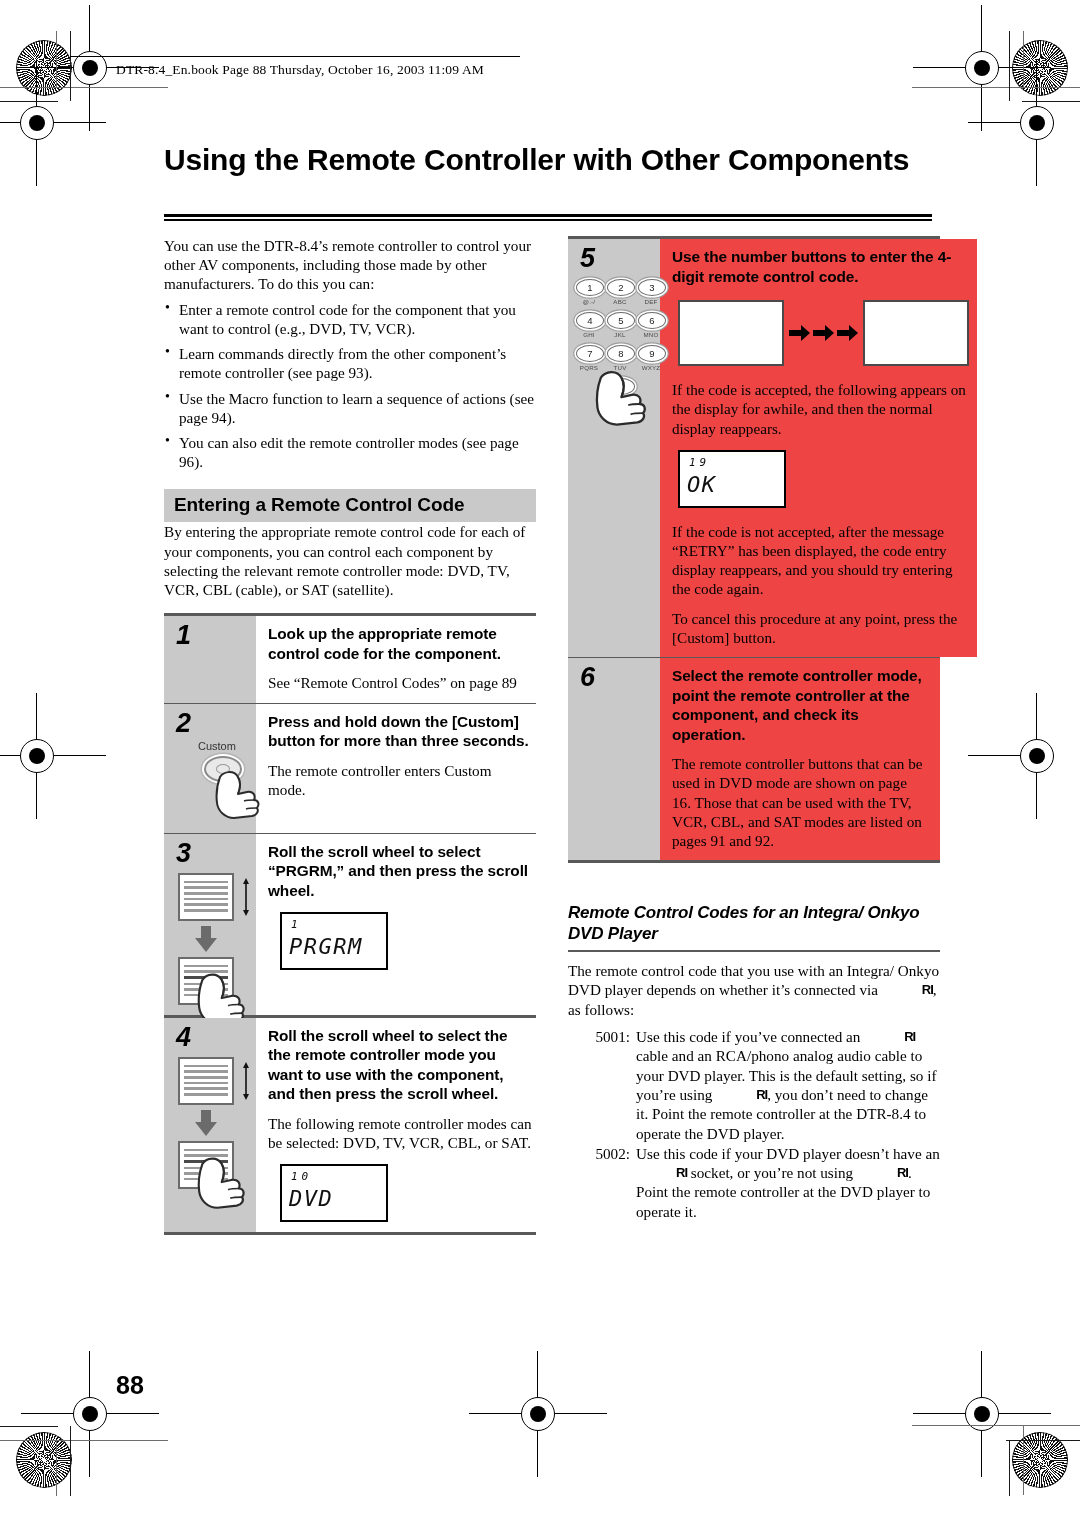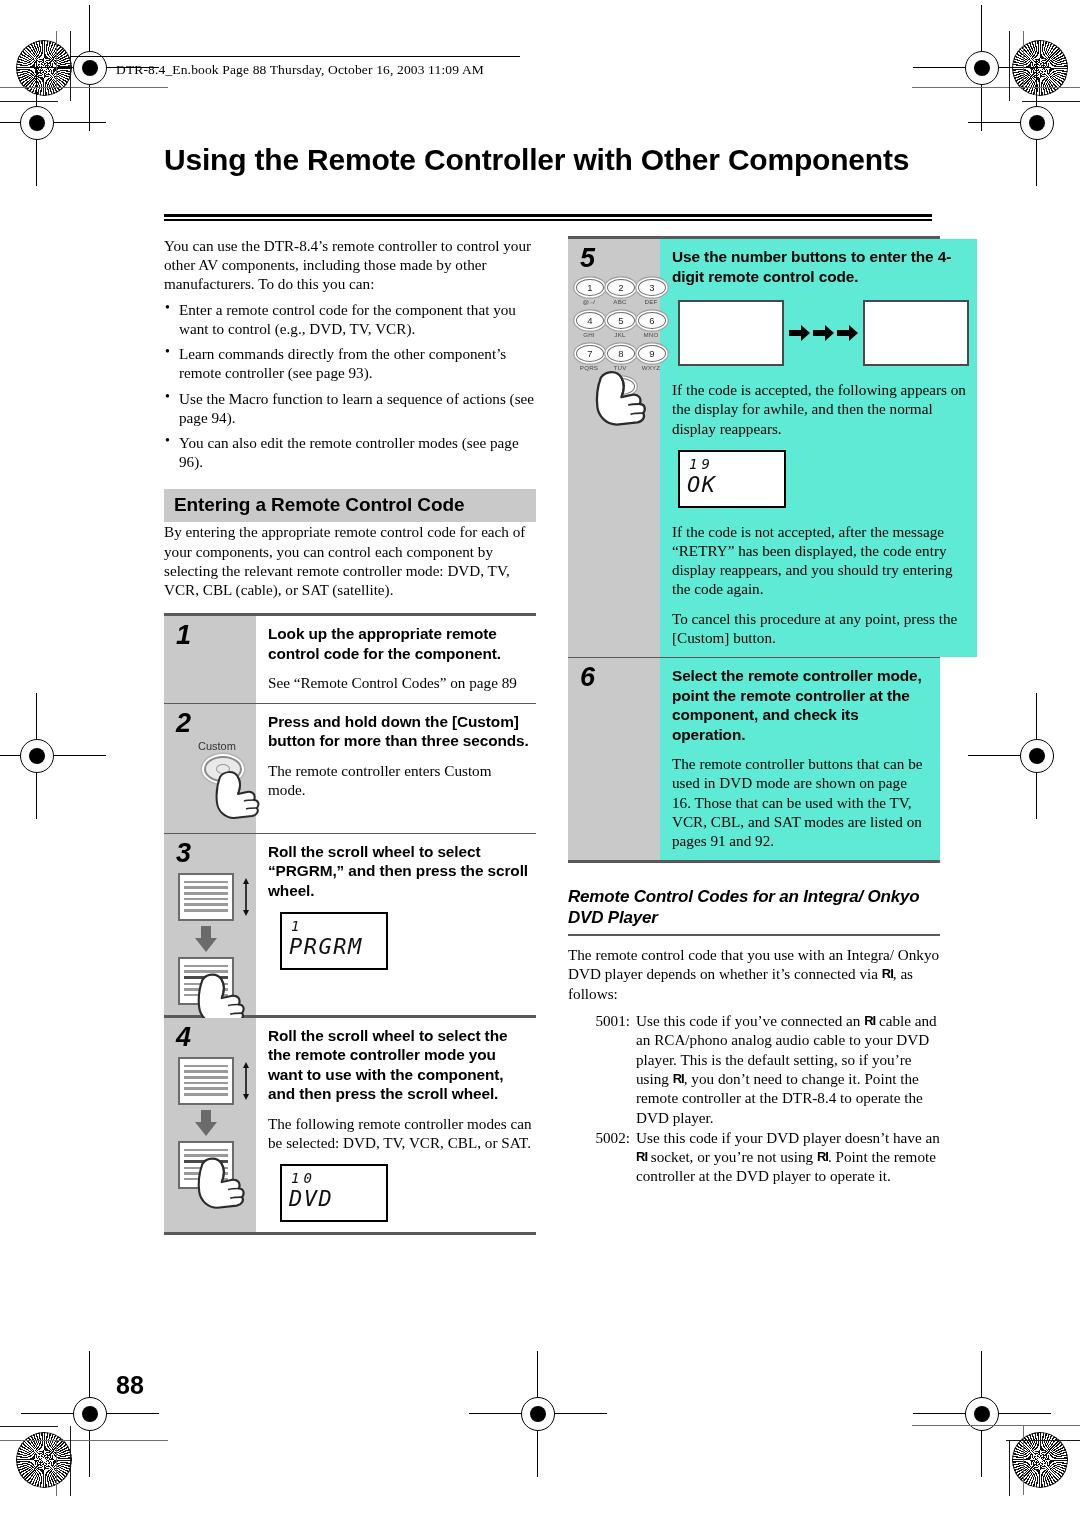--- a/index.html
+++ b/index.html
@@ -67,21 +67,21 @@
   .step-body{flex:1;padding:8px 4px 10px 12px;}
   .step-head{font-family:"Liberation Sans",sans-serif;font-weight:bold;font-size:15.4px;
              line-height:1.27;letter-spacing:-.1px;}
   .step-sub{font-size:15.2px;line-height:1.26;margin-top:10px;}
 
   
   .rsteps{border-top:3px solid #595959;}
   .rstep{display:flex;border-bottom:1.6px solid #595959;}
   .rstep.thick{border-bottom:3px solid #595959;}
   .rstep .step-num{background:#c9c9c9;}
-  .rstep .step-body{background:#5eead4;}
+  .rstep .step-body{background:#ef4444;}
 
   
   .custom-wrap{position:relative;height:86px;}
   .custom-label{position:absolute;left:34px;top:3px;
      font-family:"Liberation Sans",sans-serif;font-size:11px;color:#333;text-align:right;}
   .custom-btn{position:absolute;left:40px;top:19px;width:34px;height:22px;border-radius:50%;
      background:#e9e9e9;border:2px solid #8a8a8a;box-shadow:0 0 0 2px #fff, 0 0 0 3.5px #b5b5b5;}
   .custom-btn::after{content:"";position:absolute;left:50%;top:50%;width:12px;height:8px;
      border-radius:50%;border:1.6px solid #9a9a9a;transform:translate(-50%,-50%);}
 
@@ -95,51 +95,51 @@
   .wheel i{display:block;height:2.6px;background:#9a9a9a;margin:3.1px 1px;}
   .wheel.sel i:nth-child(3){background:#4a4a4a;height:3.4px;}
   .downarrow{width:22px;height:26px;position:relative;margin:5px 0 5px 17px;}
   .downarrow::before{content:"";position:absolute;left:6px;top:0;width:10px;height:14px;background:#6b6b6b;}
   .downarrow::after{content:"";position:absolute;left:0;top:12px;width:0;height:0;
      border-left:11px solid transparent;border-right:11px solid transparent;border-top:14px solid #6b6b6b;}
 
   
   .lcd{border:2px solid #000;background:#fff;box-sizing:border-box;
        font-family:"DejaVu Sans Mono", monospace;position:relative;}
-  .lcd .l1{font-size:14px;letter-spacing:4px;position:absolute;left:9px;top:4px;
+  .lcd .l1{font-size:11px;letter-spacing:4px;position:absolute;left:9px;top:4px;
            color:#111;font-style:italic;}
   .lcd .l2{font-size:22px;letter-spacing:1.5px;position:absolute;left:7px;top:20px;
            color:#111;font-style:italic;}
 
   
   .keypad{position:relative;width:88px;margin:7px 0 0 8px;}
   .krow{display:flex;gap:5px;margin-bottom:7px;}
   .key{width:26px;text-align:center;}
   .key .cap{width:26px;height:15px;border-radius:50%;border:1.6px solid #6b6b6b;
      background:#fff;box-shadow:0 0 0 1.6px #fff,0 0 0 2.8px #9e9e9e;
      font-family:"Liberation Sans",sans-serif;font-size:9.5px;line-height:15px;color:#222;}
   .key .sub{font-family:"Liberation Sans",sans-serif;font-size:6.2px;color:#4a4a4a;
      margin-top:2px;letter-spacing:.2px;}
   .krow.zero{justify-content:center;}
 
   
   .arrows{display:flex;align-items:center;gap:3px;}
 
   
   .subhead{font-family:"Liberation Sans",sans-serif;font-weight:bold;font-style:italic;
-           font-size:17px;line-height:1.22;letter-spacing:-.2px;margin-top:24px;}
+           font-size:17px;line-height:1.22;letter-spacing:-.2px;margin-top:40px;}
   .subrule{height:2.6px;background:#595959;margin-top:5px;}
 
   .codelist{margin-top:8px;}
   .codeitem{display:flex;font-size:15.2px;line-height:1.265;margin-bottom:1px;}
   .codeitem .cnum{flex:0 0 62px;text-align:right;padding-right:6px;}
   .codeitem .ctxt{flex:1;}
 
   .ri{display:inline-block;font-family:"Liberation Sans",sans-serif;font-weight:bold;
-      font-size:13px;letter-spacing:-1px;transform:translateY(-1px);}
+      font-size:13px;letter-spacing:-1px;transform:translateY(-1px);margin-left:40px;}
 
   .pagenum{position:absolute;left:116px;top:1371px;
            font-family:"Liberation Sans",sans-serif;font-weight:bold;font-size:25px;}
 </style>
 </head>
 <body>
 
 <div class="mark rosette" style="left:16px;top:40px;"></div>
 <div class="mark rosette" style="left:16px;top:1432px;"></div>
 <div class="mark rosette" style="left:1012px;top:40px;"></div>

